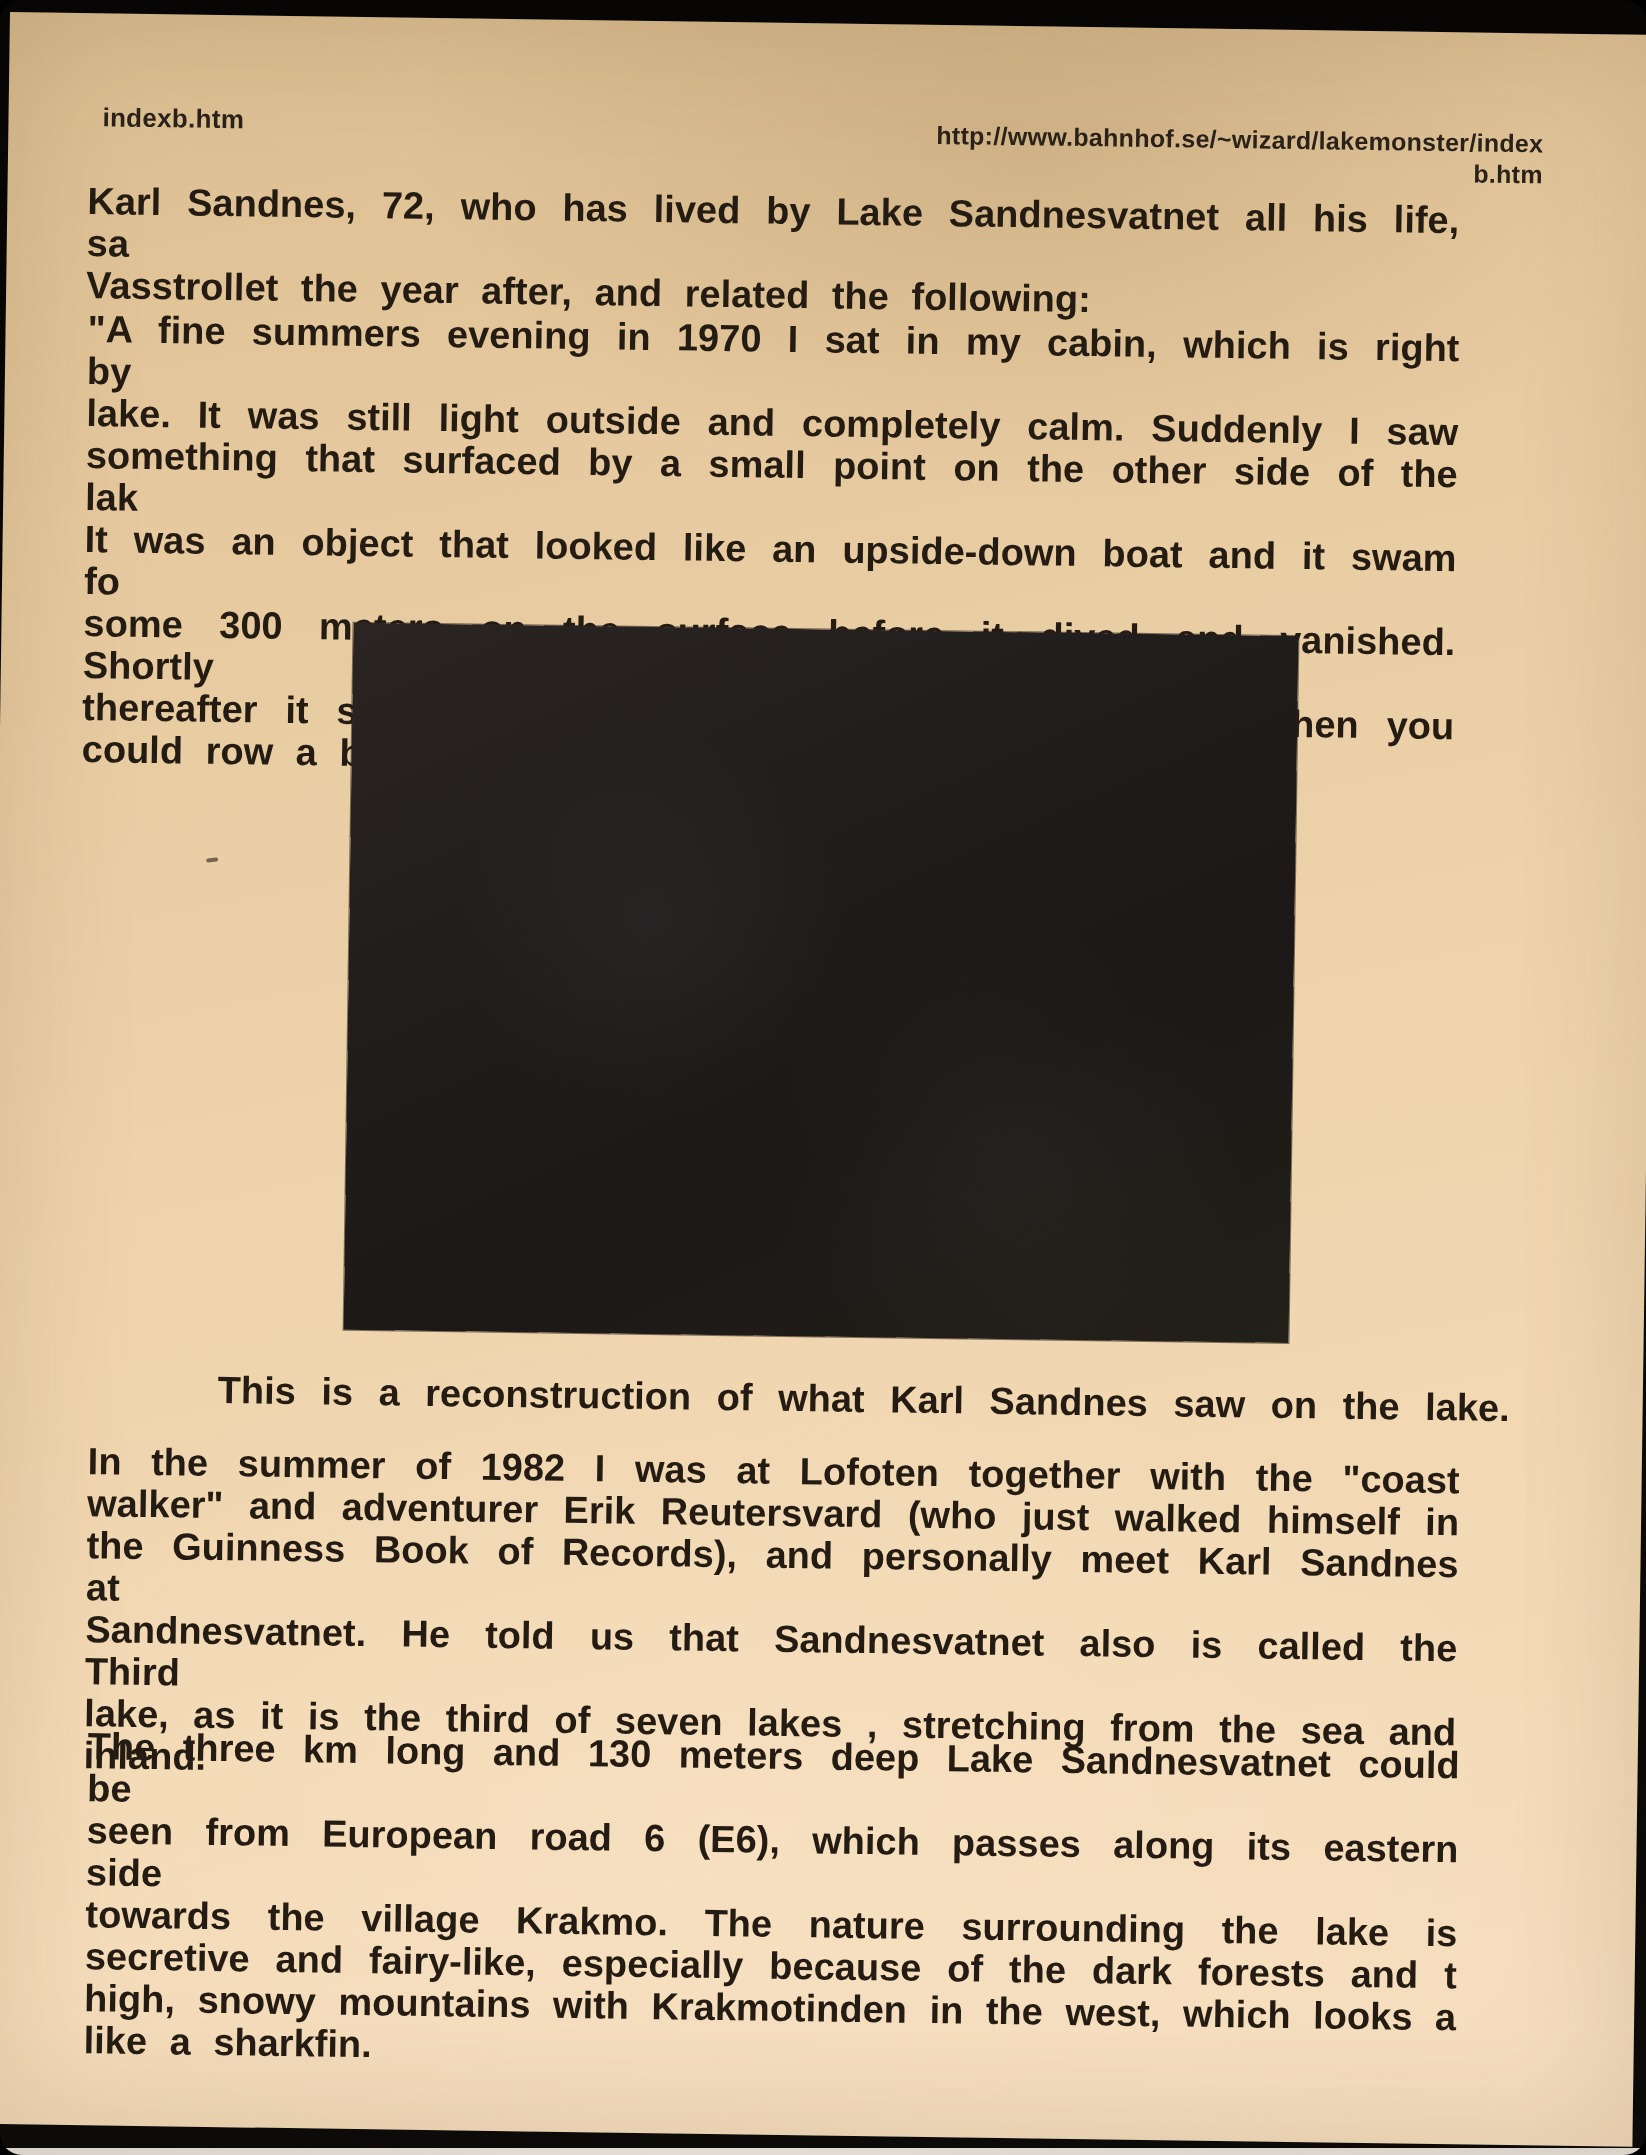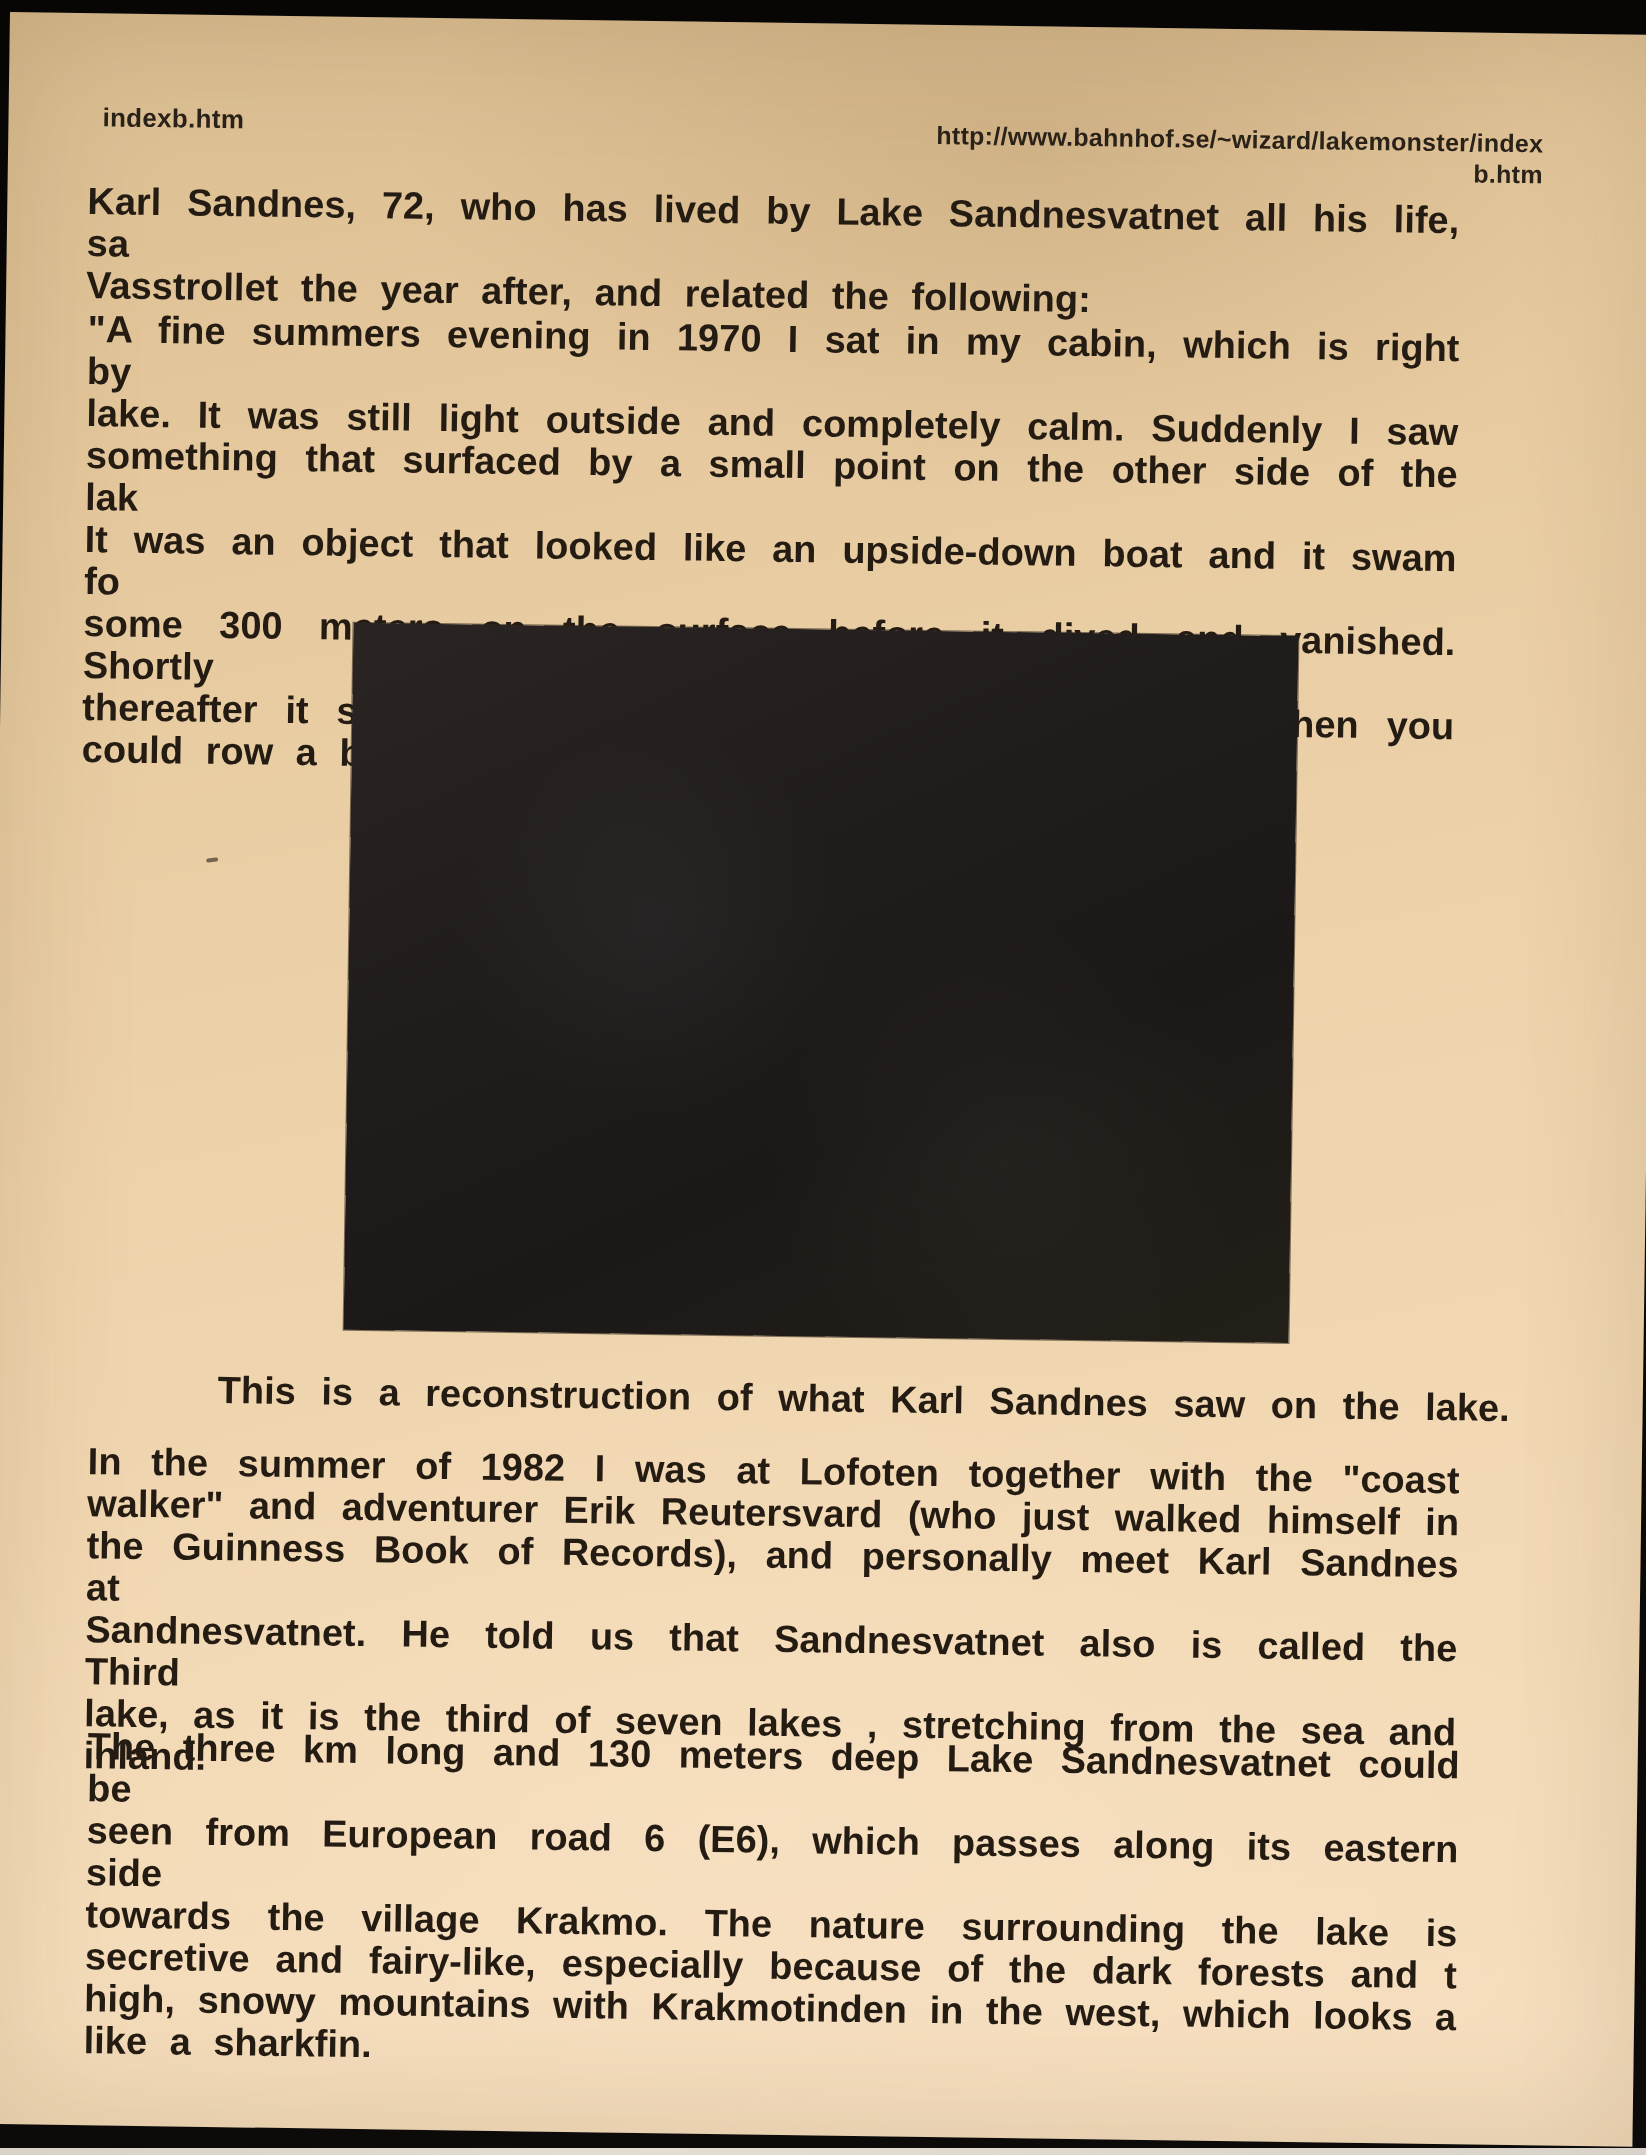--- a/index.html
+++ b/index.html
@@ -3,20 +3,21 @@
 <meta charset="utf-8">
 <style>
   html, body { margin: 0; padding: 0; background: #000; }
   .photo {
     position: relative;
     width: 1646px;
     height: 2155px;
     background: linear-gradient(180deg, #070605 0%, #0b0908 60%, #0d0b09 100%);
     overflow: hidden;
     font-family: "Liberation Sans", sans-serif;
+    border-radius: 22px;
   }
   .bottom-strip {
     position: absolute; left: 0; bottom: 0; width: 100%; height: 7px;
     background: linear-gradient(90deg, #d8d2c9, #e3ddd4 40%, #d9d2c8);
   }
   .paper {
     position: absolute; left: 10px; top: 12px;
     width: 1652px; height: 2112px;
     transform: rotate(0.8deg);
     transform-origin: 0 0;

